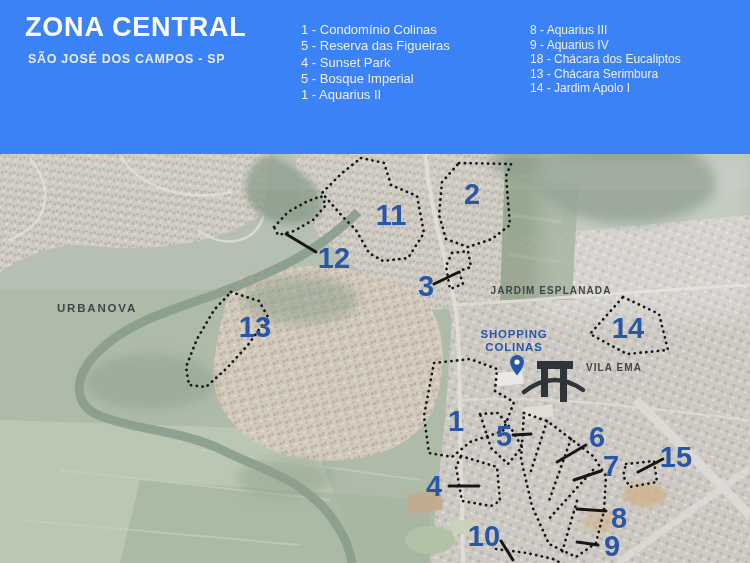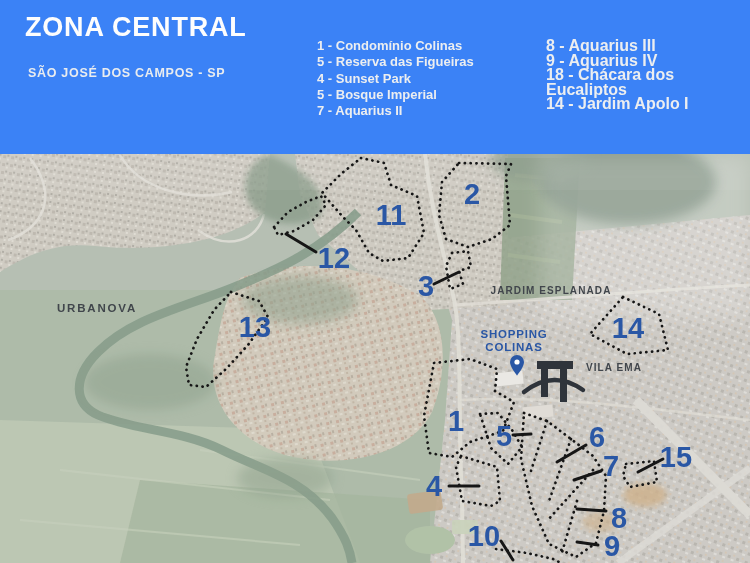--- a/index.html
+++ b/index.html
@@ -10,25 +10,25 @@
   }
   .header{
     position:absolute;left:0;top:0;width:750px;height:154px;
     background:#3b82f6;color:#f2f4f6;
   }
   .title-block{position:absolute;left:25px;top:12px;}
   .page-title{
     margin:0;font-size:27px;font-weight:800;letter-spacing:.8px;color:#fdfdfd;
   }
   .page-subtitle{
-    margin:23px 0 0 3px;font-size:12.5px;font-weight:700;letter-spacing:.7px;color:#e9ecef;
-  }
-  ul.legend{list-style:none;margin:16px;padding:0;font-weight:700;color:#eceef0;}
+    margin:9px 0 0 3px;font-size:12.5px;font-weight:700;letter-spacing:.7px;color:#e9ecef;
+  }
+  ul.legend{list-style:none;margin:0;padding:0;font-weight:400;color:#eceef0;}
   .legend-1{position:absolute;left:301px;top:22px;font-size:13px;line-height:16.3px;}
-  .legend-2{position:absolute;left:530px;top:23px;font-size:16px;line-height:14.6px;}
+  .legend-2{position:absolute;left:530px;top:23px;font-size:12px;line-height:14.6px;}
   .map-wrap{position:absolute;left:0;top:154px;width:750px;height:409px;}
   svg{display:block;}
   .map-num{font-family:"Liberation Sans",sans-serif;font-weight:700;font-size:29px;}
   .place-label{font-family:"Liberation Sans",sans-serif;font-weight:800;}
   .dotted{fill:none;stroke:#161616;stroke-width:2.7;stroke-linecap:round;stroke-dasharray:.2 5.6;}
   .leader{fill:none;stroke:#161616;stroke-width:3;stroke-linecap:round;}
 </style>
 </head>
 <body>
 
@@ -36,27 +36,28 @@
   <div class="title-block">
     <h1 class="page-title">ZONA CENTRAL</h1>
     <div class="page-subtitle">SÃO JOSÉ DOS CAMPOS - SP</div>
   </div>
   <ul class="legend legend-1">
 
   <li>1 - Condomínio Colinas</li>
       <li>5 - Reserva das Figueiras</li>
       <li>4 - Sunset Park</li>
       <li>5 - Bosque Imperial</li>
-      <li>7 - Aquarius II</li>
+      <li>1 - Aquarius II</li>
     </ul>
   <ul class="legend legend-2">
 
   <li>8 - Aquarius III</li>
       <li>9 - Aquarius IV</li>
       <li>18 - Chácara dos Eucaliptos</li>
+      <li>13 - Chácara Serimbura</li>
       <li>14 - Jardim Apolo I</li>
     </ul>
 </div>
 
 <div class="map-wrap">
 <svg width="750" height="409" viewBox="0 154 750 409" xmlns="http://www.w3.org/2000/svg">
   <defs>
     <pattern id="pUrbanA" width="8" height="8" patternUnits="userSpaceOnUse" patternTransform="rotate(8)">
       <rect width="8" height="8" fill="#cbc7bd"></rect>
       <rect x="1" y="1" width="3" height="3" fill="#b7b2a8"></rect>

